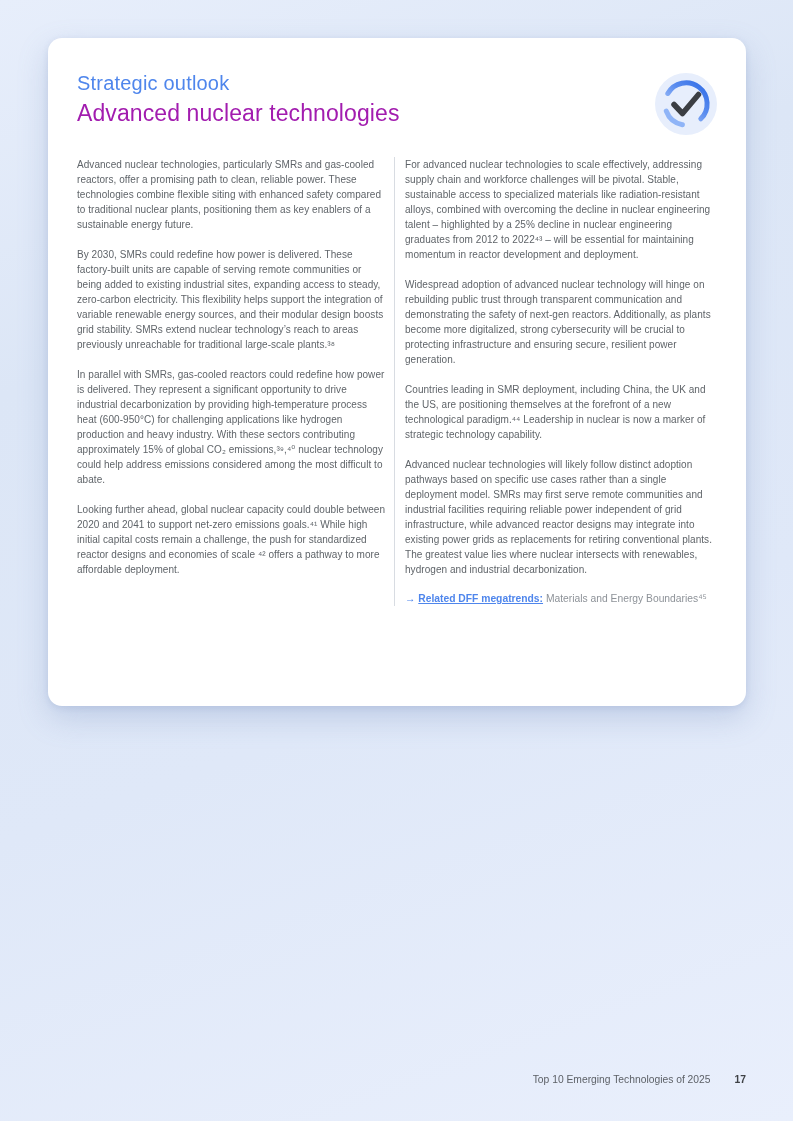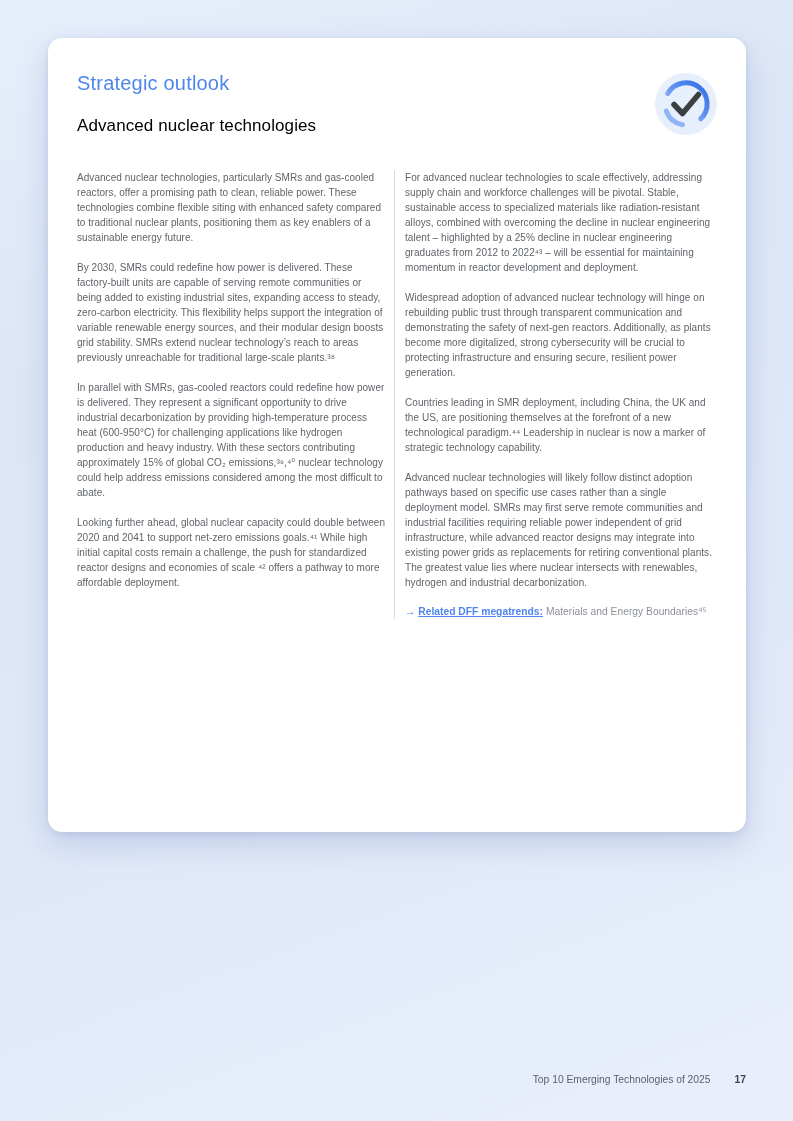--- a/index.html
+++ b/index.html
@@ -6,40 +6,40 @@
   html, body { width: 793px; height: 1121px; }
   body {
     position: relative;
     font-family: "Liberation Sans", "DejaVu Sans", sans-serif;
     background: linear-gradient(160deg, #e7eefb 0%, #dce6f6 28%, #dfe8f8 60%, #e9effc 100%);
     overflow: hidden;
   }
   .card {
     position: absolute;
     left: 48px; top: 38px;
-    width: 698px; height: 794px;
+    width: 698px; height: 668px;
     background: #ffffff;
     border-radius: 14px;
     box-shadow: 0 12px 30px rgba(110, 135, 185, 0.28), 0 2px 6px rgba(110,135,185,0.18);
     padding: 32px 29px 0 29px;
     overflow: hidden;
   }
   .eyebrow {
     color: #4f86ec;
     font-size: 20px;
     line-height: 26px;
     font-weight: 400;
     letter-spacing: 0.2px;
   }
   .page-title {
-    color: #000000;
-    font-size: 17px;
+    color: #a21caf;
+    font-size: 23px;
     line-height: 30px;
     font-weight: 400;
-    margin-top: 15px;
+    margin-top: 2px;
     letter-spacing: 0.1px;
   }
   .byline {
     margin-top: 26px;
     color: #878d94;
     font-size: 11px;
     font-weight: 700;
     letter-spacing: 0.2px;
   }
   .badge {

